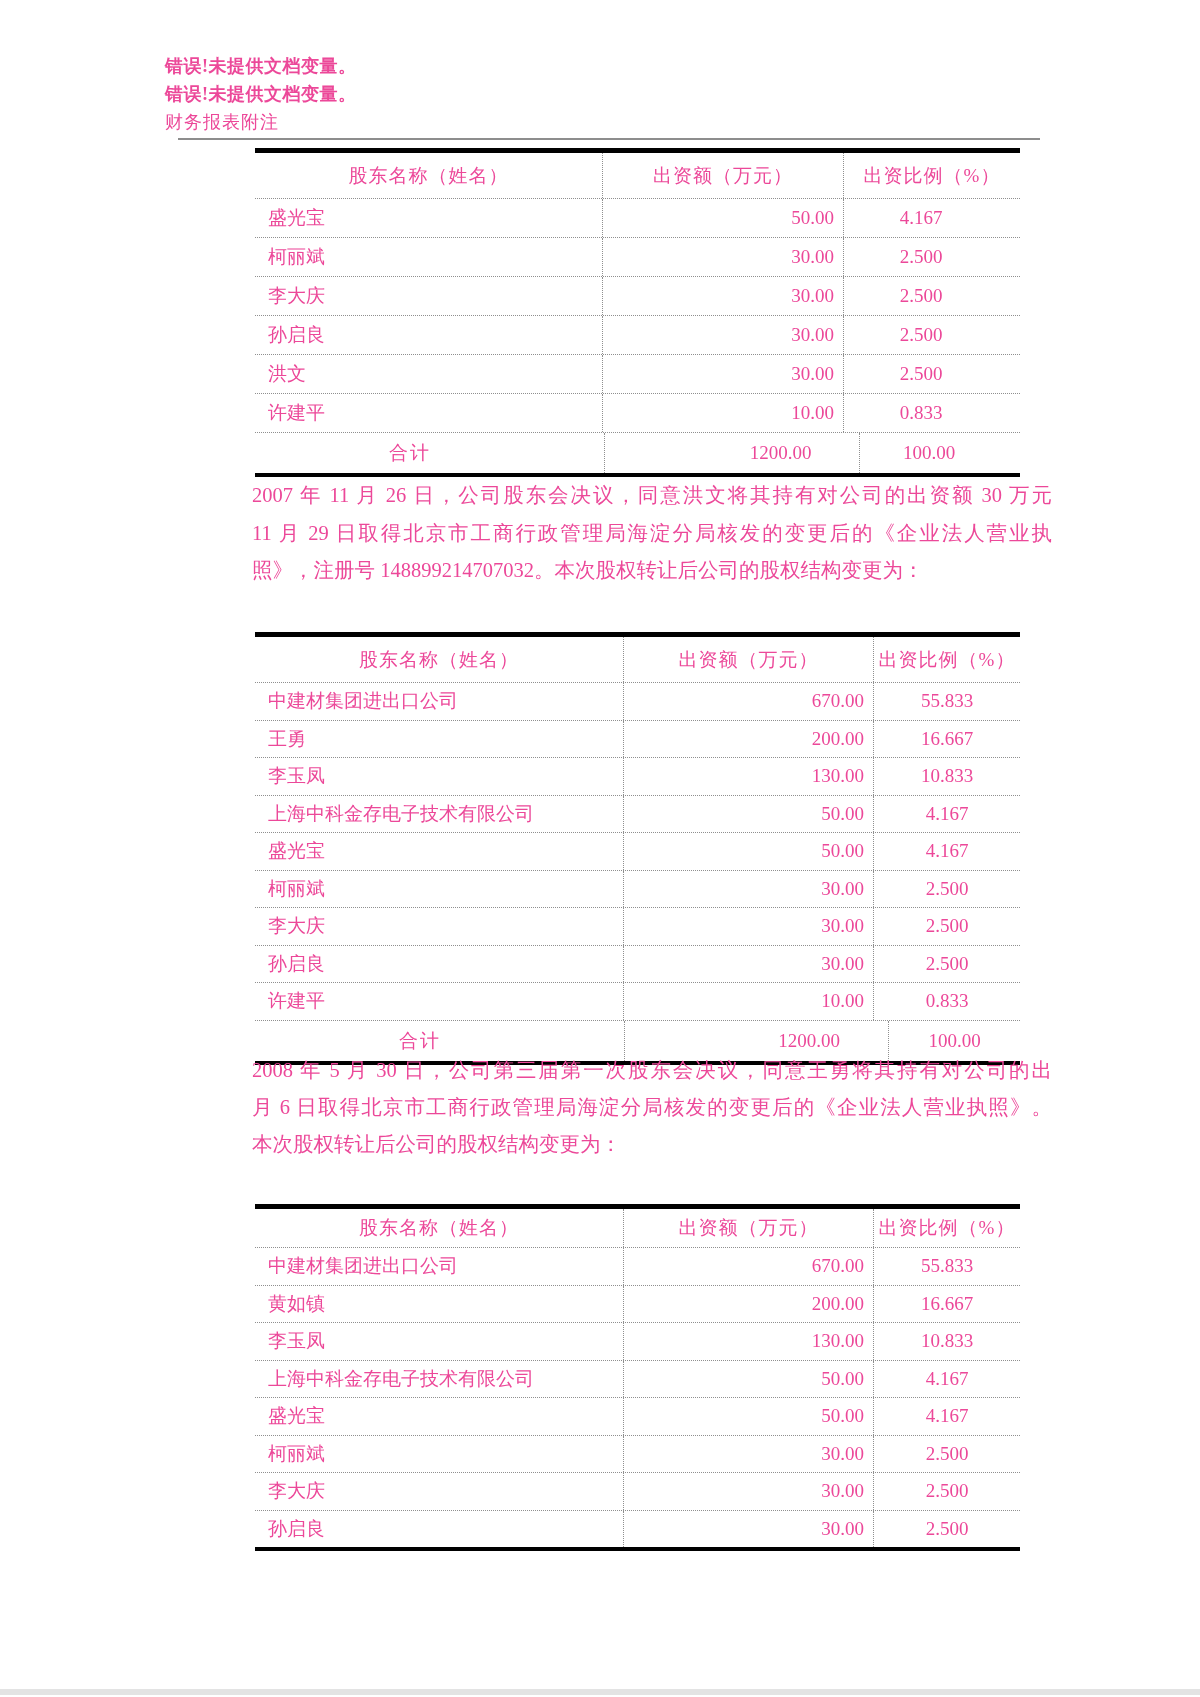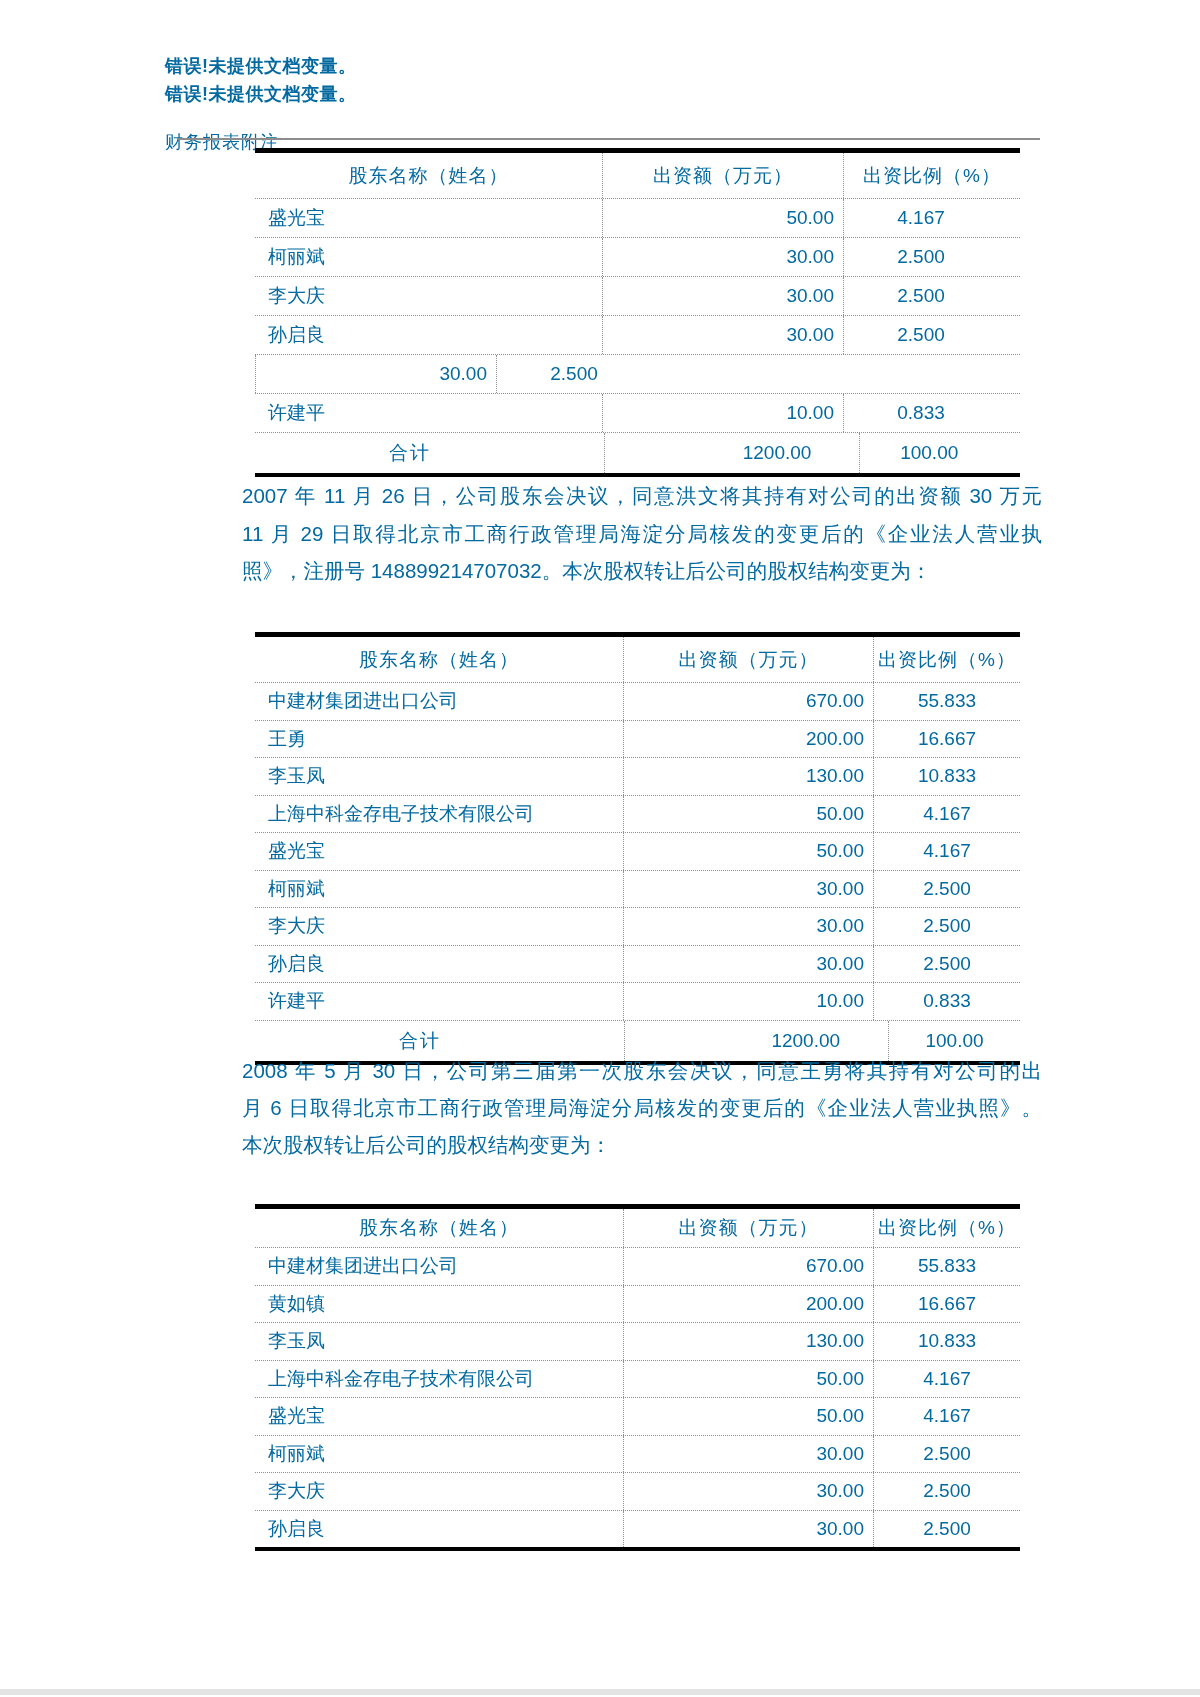--- a/index.html
+++ b/index.html
@@ -1,24 +1,24 @@
 <!DOCTYPE html>
 <html><head>
 <meta charset="utf-8">
 <style>
   html,body { margin:0; padding:0; background:#fff; }
   .page {
     position:relative; width:1200px; height:1697px; background:#ffffff;
-    font-family:Liberation Sans, sans-serif; color:#0369a1; overflow:hidden;
+    font-family:Liberation Serif, serif; color:#ec4899; overflow:hidden;
   }
 
   
   .header-block { position:absolute; left:165px; top:52px; }
   .hline { font-size:18px; line-height:28px; font-weight:bold; letter-spacing:.5px; }
-  .hline.normal { font-weight:normal; letter-spacing:1px;margin-top:20px; }
+  .hline.normal { font-weight:normal; letter-spacing:1px; }
   .header-rule { position:absolute; left:178px; top:138px; width:862px; height:2px; background:#8d8d8d; }
 
   
   .ftable { position:absolute; left:255px; width:765px; box-sizing:border-box;
             border-top:5px solid #000; border-bottom:4px solid #000; background:#fff; }
   #t1 { top:148px; }
   #t2 { top:632px; }
   #t3 { top:1204px; }
 
   .trow { display:flex; align-items:stretch; border-bottom:1px dotted #8f8f8f; }
@@ -42,21 +42,21 @@
   .c2, .c3 { border-left:1px dotted #8f8f8f; }
 
   .c.name  { justify-content:flex-start; padding-left:13px; }
   .c.amt   { justify-content:flex-end;  padding-right:9px; }
   .c.ratio { justify-content:center; }
   #t1 .c.ratio { padding-right:22px; }
   .thead .c { justify-content:center; padding:0; letter-spacing:1px; }
   .total .c.name { justify-content:center; padding-left:0; letter-spacing:2px; }
 
   
-  .para { position:absolute; left:242px; width:800px; font-size:20.5px; }
+  .para { position:absolute; left:252px; width:800px; font-size:20.5px; }
   #p1 { top:477px; }
   #p2 { top:1052px; }
   #p1 .pline { height:37.5px; line-height:37.5px; }
   #p2 .pline { height:37px;  line-height:37px; }
   .pline { text-align:justify; text-align-last:justify; overflow:hidden; white-space:nowrap; }
   .pline.noj { text-align-last:left; white-space:nowrap; }
 
   
   .bottom-strip { position:absolute; left:0; bottom:2px; width:100%; height:6px; background:#e3e3e3; }
 </style>
@@ -92,20 +92,21 @@
       <div class="c c1 name">李大庆</div>
       <div class="c c2 amt">30.00</div>
       <div class="c c3 ratio">2.500</div>
     </div>
     <div class="trow drow">
       <div class="c c1 name">孙启良</div>
       <div class="c c2 amt">30.00</div>
       <div class="c c3 ratio">2.500</div>
     </div>
     <div class="trow drow">
+      <div class="c c1 name">洪文</div>
       <div class="c c2 amt">30.00</div>
       <div class="c c3 ratio">2.500</div>
     </div>
     <div class="trow drow">
       <div class="c c1 name">许建平</div>
       <div class="c c2 amt">10.00</div>
       <div class="c c3 ratio">0.833</div>
     </div>
     <div class="trow total flush">
       <div class="c c1 name">合计</div>

